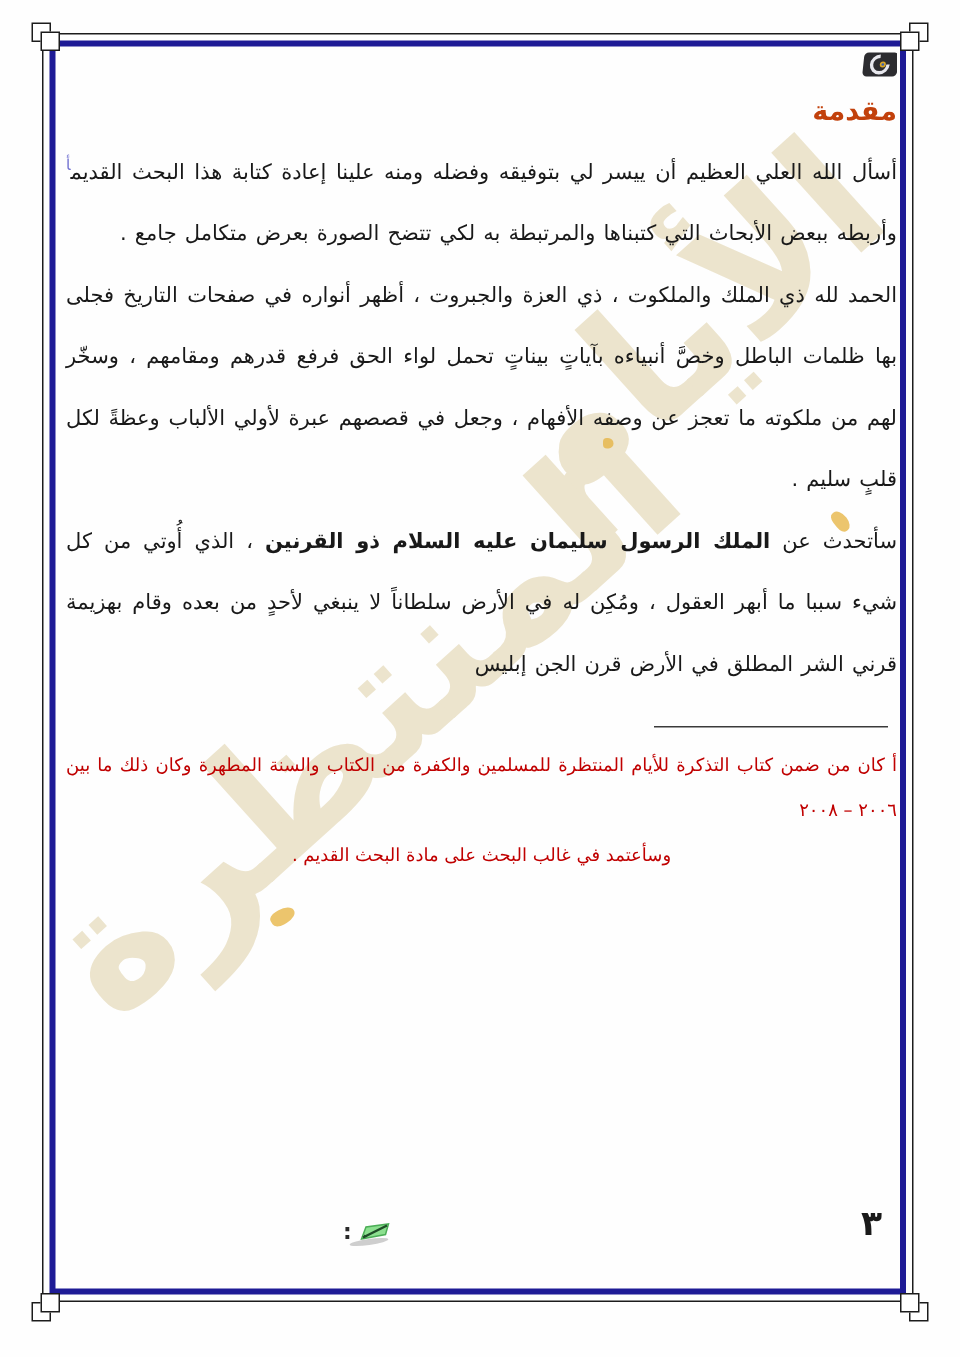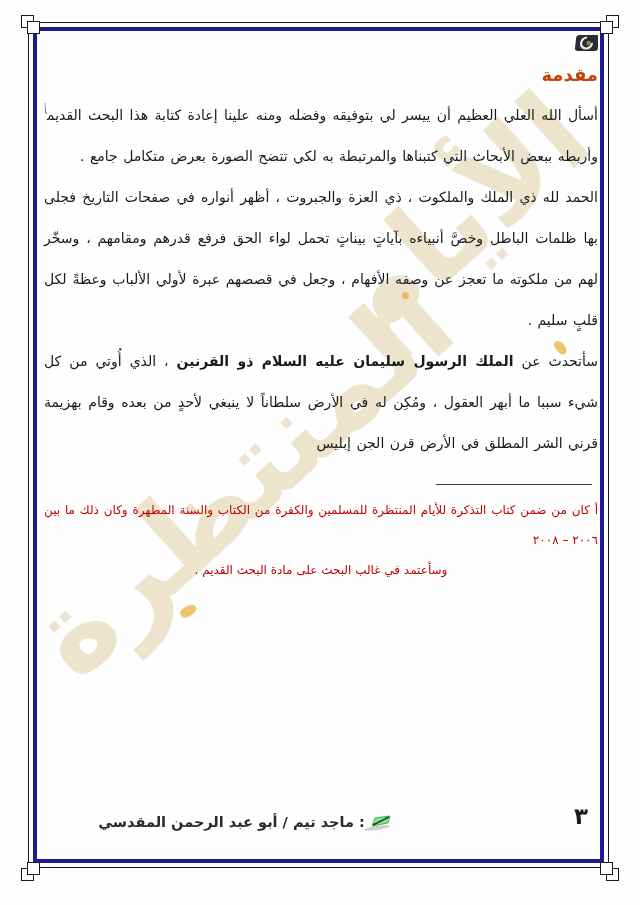--- a/index.html
+++ b/index.html
@@ -113,18 +113,17 @@
   <div class="signature">
     <span class="pen-wrap">
       <span class="pen-shadow"></span>
       <svg width="22" height="16" viewBox="0 0 22 16" style="position:absolute;left:0;top:0;">
         <polygon points="2,13 18,10 20,3 5,5" fill="#8ce08f" stroke="#4cae57" stroke-width="1"></polygon>
         <path d="M3 12 L19 4" stroke="#1f4d28" stroke-width="1.6" fill="none"></path>
         <path d="M3 12 l3 -0.4 l-2 -1.6 z" fill="#1f4d28"></path>
       </svg>
     </span>
     <span>:</span>
-    <span>ماجد تيم / أبو عبد الرحمن المقدسي</span>
   </div>
 
   <div class="page-number">٣</div>
 
 </div>
 
 </body></html>

